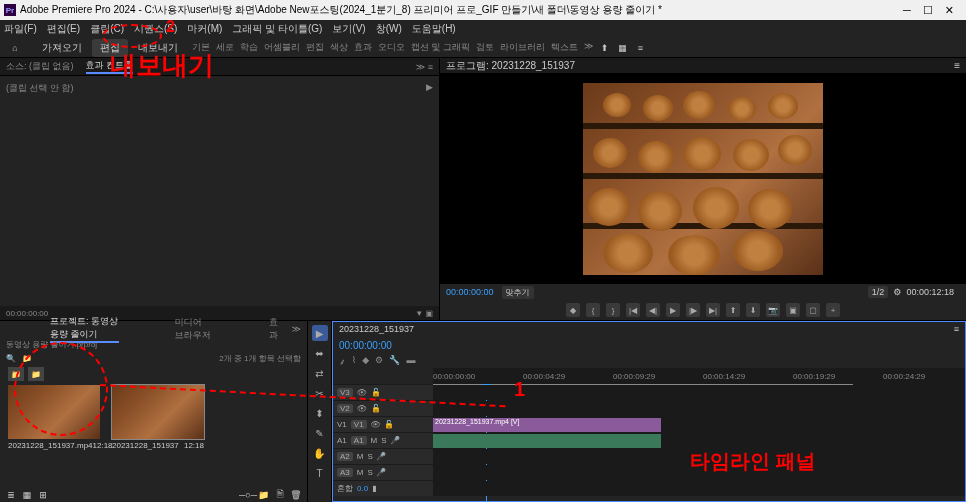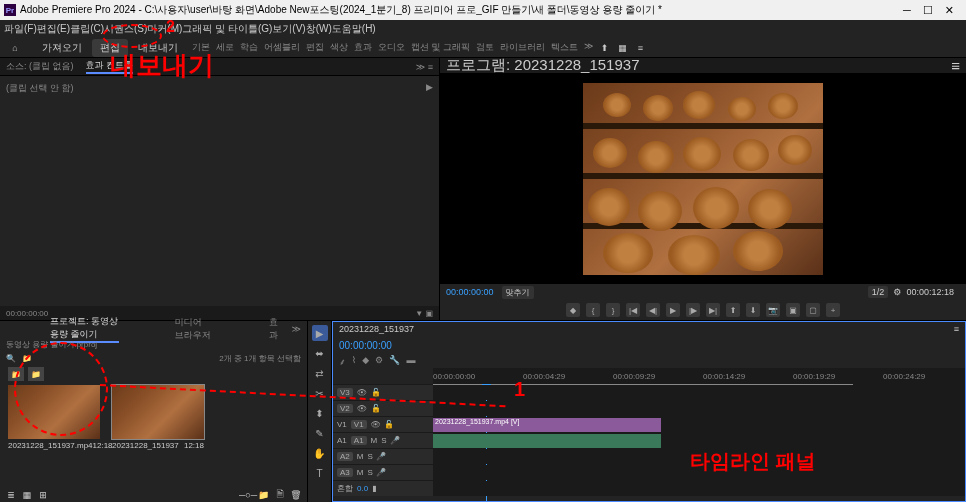--- a/index.html
+++ b/index.html
@@ -6,21 +6,21 @@
 body { background: #1a1a1a; width: 966px; height: 502px; overflow: hidden; color: #ccc; font-size: 9px; position: relative; }
 
 
 .titlebar { height: 20px; background: #f0f0f0; display: flex; align-items: center; padding: 0 4px; color: #000; font-size: 10px; }
 .titlebar .logo { width: 12px; height: 12px; background: #2d0042; margin-right: 4px; display: flex; align-items: center; justify-content: center; color: #9999ff; font-size: 8px; font-weight: bold; }
 .titlebar .title { flex: 1; white-space: nowrap; overflow: hidden; }
 .winctrl { display: flex; gap: 12px; padding-right: 8px; }
 .winctrl span { cursor: pointer; font-size: 11px; }
 
 
-.menubar { height: 18px; background: #232323; display: flex; align-items: center; padding: 0 4px; gap: 0; font-size: 10px; }
+.menubar { height: 18px; background: #232323; display: flex; align-items: center; padding: 0 4px; gap: 10px; font-size: 10px; }
 .menubar span { cursor: pointer; }
 
 
 .wsrow { height: 20px; background: #232323; display: flex; align-items: center; border-bottom: 1px solid #000; }
 .wsrow .home { width: 18px; height: 18px; margin: 0 6px; display: flex; align-items: center; justify-content: center; }
 .wsrow .tabseg { display: flex; gap: 2px; margin-left: 4px; }
 .wsrow .tabseg span { padding: 2px 8px; font-size: 10px; cursor: pointer; }
 .wsrow .tabseg .active { background: #3a3a3a; border-radius: 3px; }
 .wsrow .wslabel { flex: 1; text-align: center; font-size: 10px; color: #aaa; }
 .wsrow .wsbtns { display: flex; gap: 6px; padding: 0 6px; font-size: 9px; color: #888; }
@@ -30,21 +30,21 @@
 
 .main { display: flex; height: 262px; background: #1a1a1a; }
 .left { width: 440px; display: flex; flex-direction: column; border-right: 1px solid #000; }
 .left .src-tabs { height: 18px; display: flex; align-items: center; padding: 0 6px; gap: 12px; font-size: 9px; border-bottom: 1px solid #000; }
 .left .src-tabs span { cursor: pointer; color: #888; }
 .left .src-tabs .sel { color: #ddd; border-bottom: 2px solid #5a8cff; }
 .left .srcbody { flex: 1; background: #232323; padding: 6px; color: #888; position: relative; }
 .left .srcfoot { height: 14px; display: flex; align-items: center; justify-content: space-between; padding: 0 6px; font-size: 8px; color: #888; }
 
 .right { flex: 1; display: flex; flex-direction: column; }
-.right .prog-tabs { height: 16px; display: flex; align-items: center; padding: 0 6px; font-size: 15px; color: #ccc; border-bottom: 1px solid #000; text-align: center; }
+.right .prog-tabs { height: 16px; display: flex; align-items: center; padding: 0 6px; font-size: 10px; color: #ccc; border-bottom: 1px solid #000; text-align: center; }
 .right .viewer { flex: 1; background: #000; display: flex; align-items: center; justify-content: center; position: relative; }
 .right .viewer .img { width: 240px; height: 192px; background: linear-gradient(135deg,#6b3a1a 0%,#8a5028 30%,#b07040 60%,#5a3018 100%); position: relative; overflow: hidden; }
 .right .timeruler { height: 16px; background: #232323; display: flex; align-items: center; padding: 0 6px; gap: 8px; font-size: 8px; }
 .right .tc { color: #3aa0ff; font-size: 9px; }
 .right .playback { height: 20px; background: #232323; display: flex; align-items: center; justify-content: center; gap: 6px; }
 .right .playback .btn { width: 14px; height: 14px; background: #3a3a3a; border-radius: 2px; cursor: pointer; display: flex; align-items: center; justify-content: center; font-size: 8px; color: #aaa; }
 
 
 .bottom { display: flex; height: 182px; border-top: 1px solid #000; }
 .project { width: 308px; display: flex; flex-direction: column; border-right: 1px solid #000; background: #232323; }

